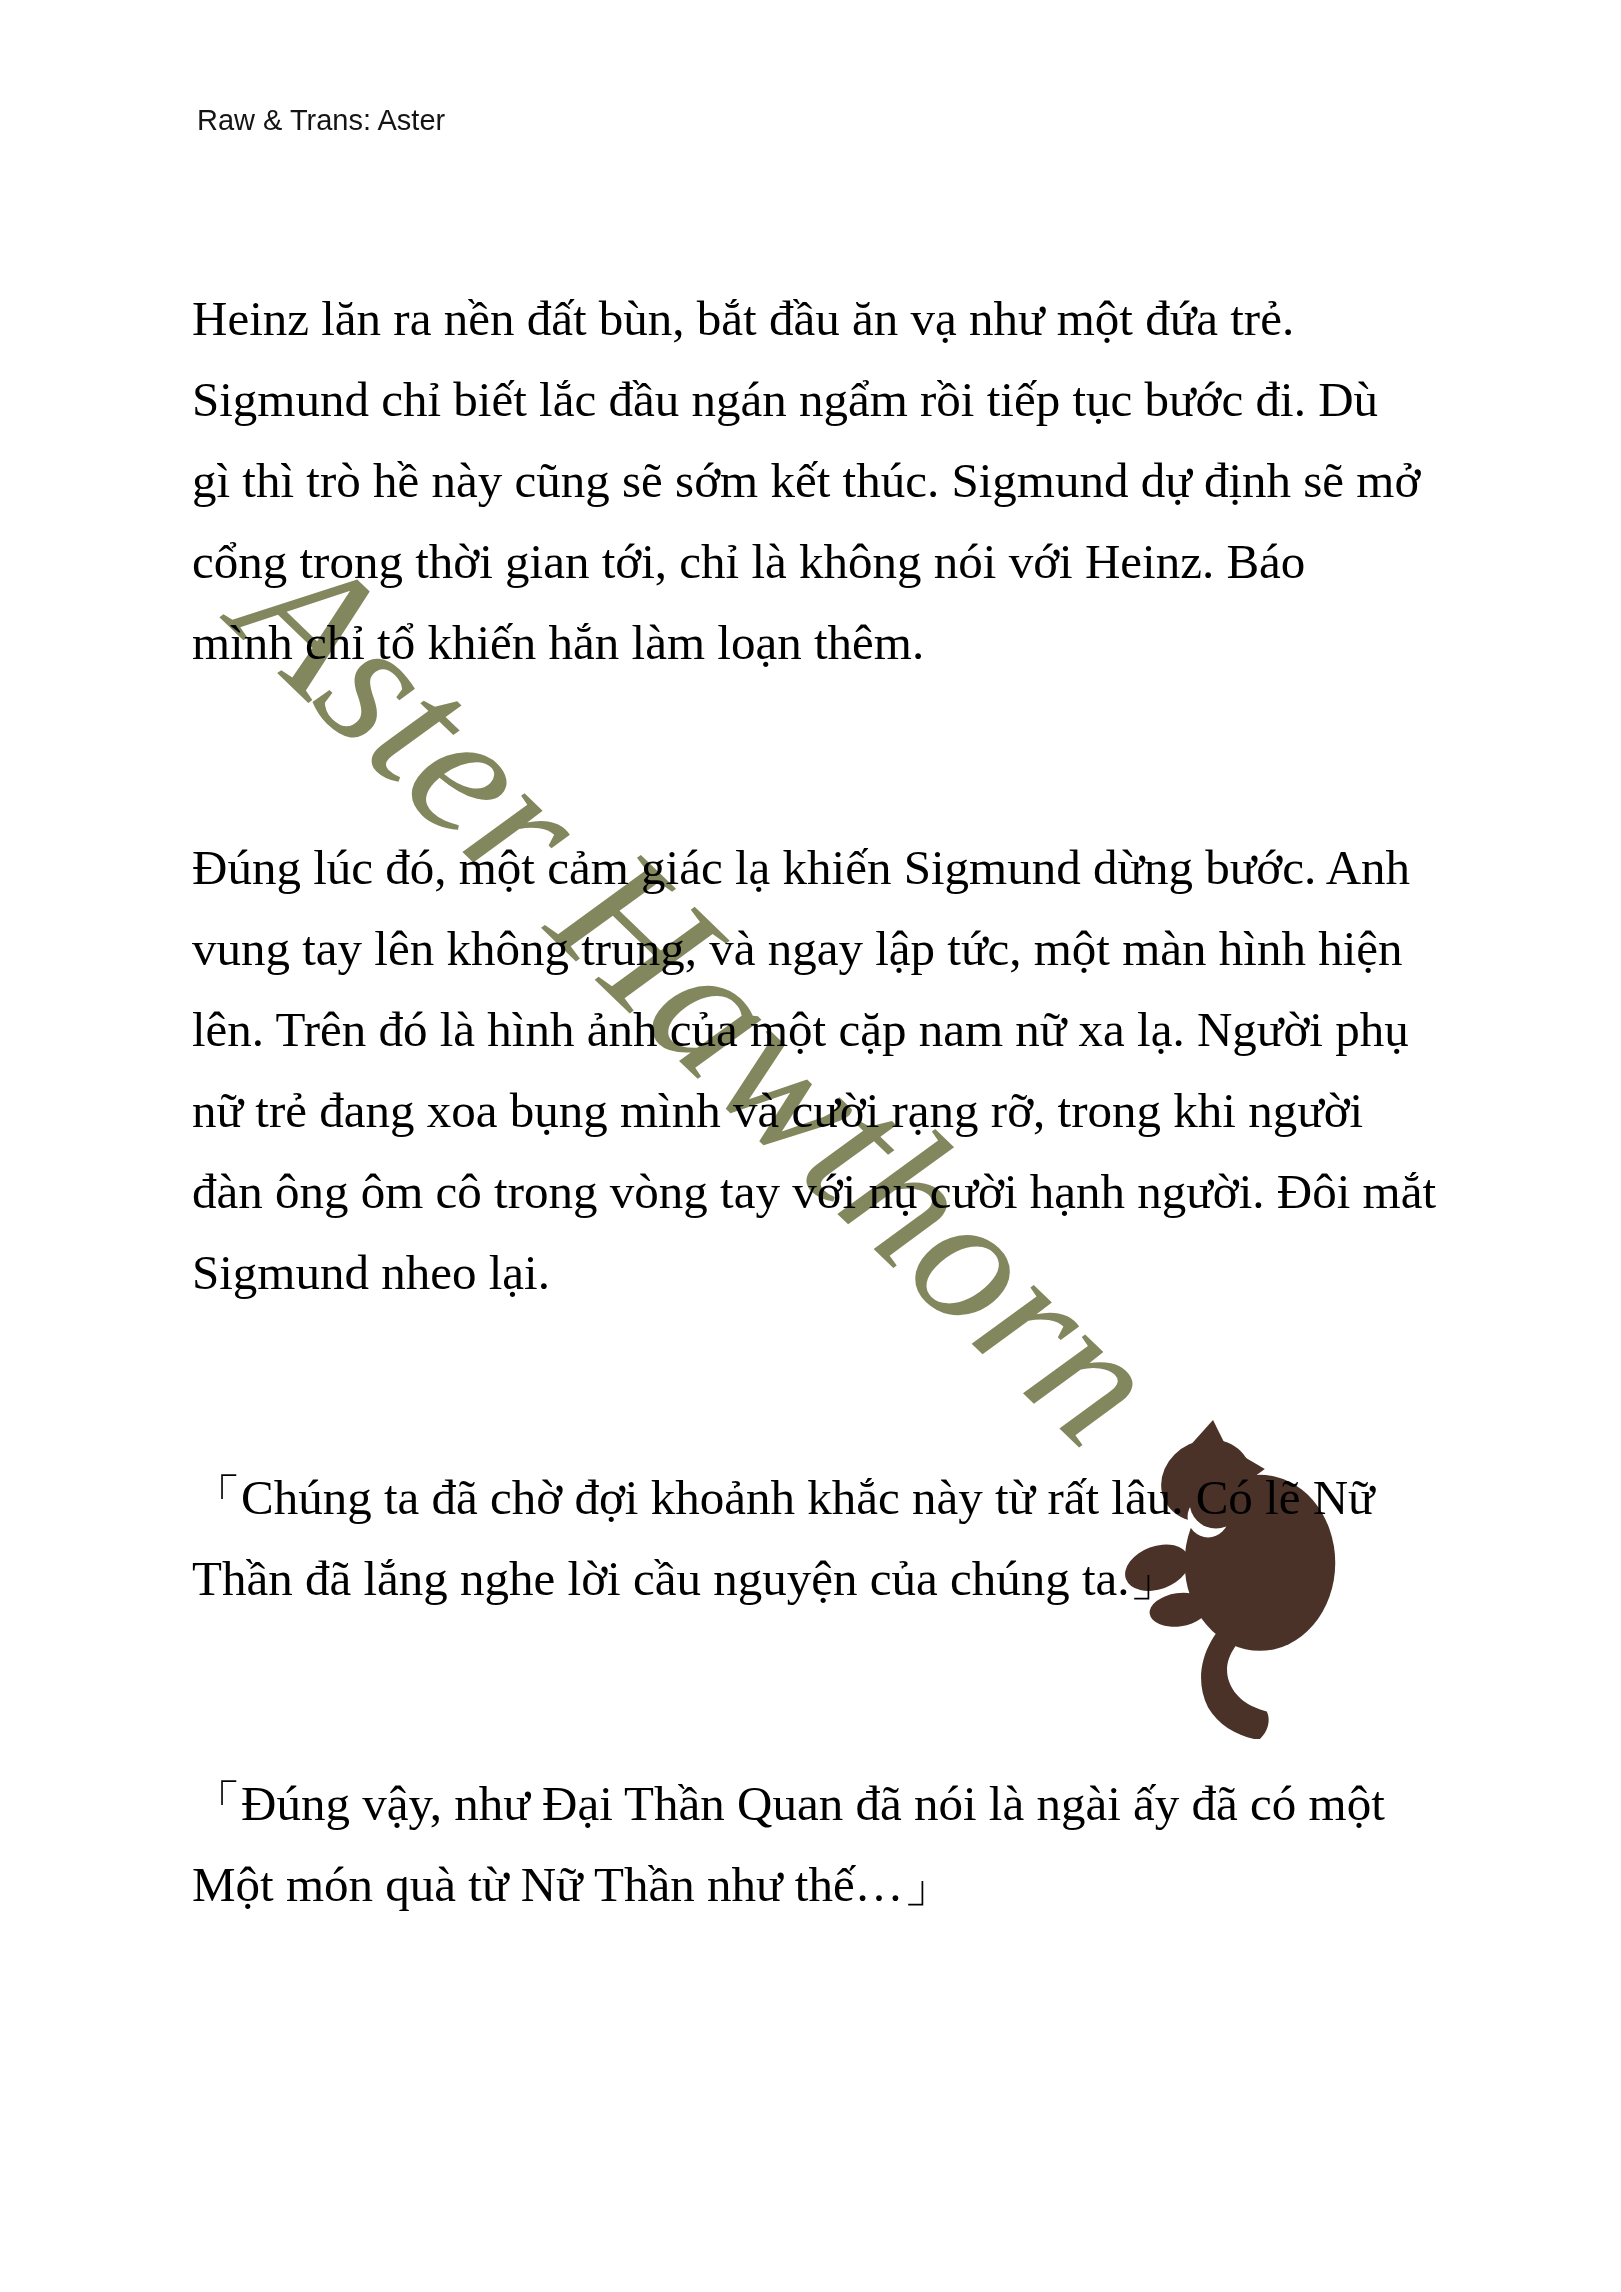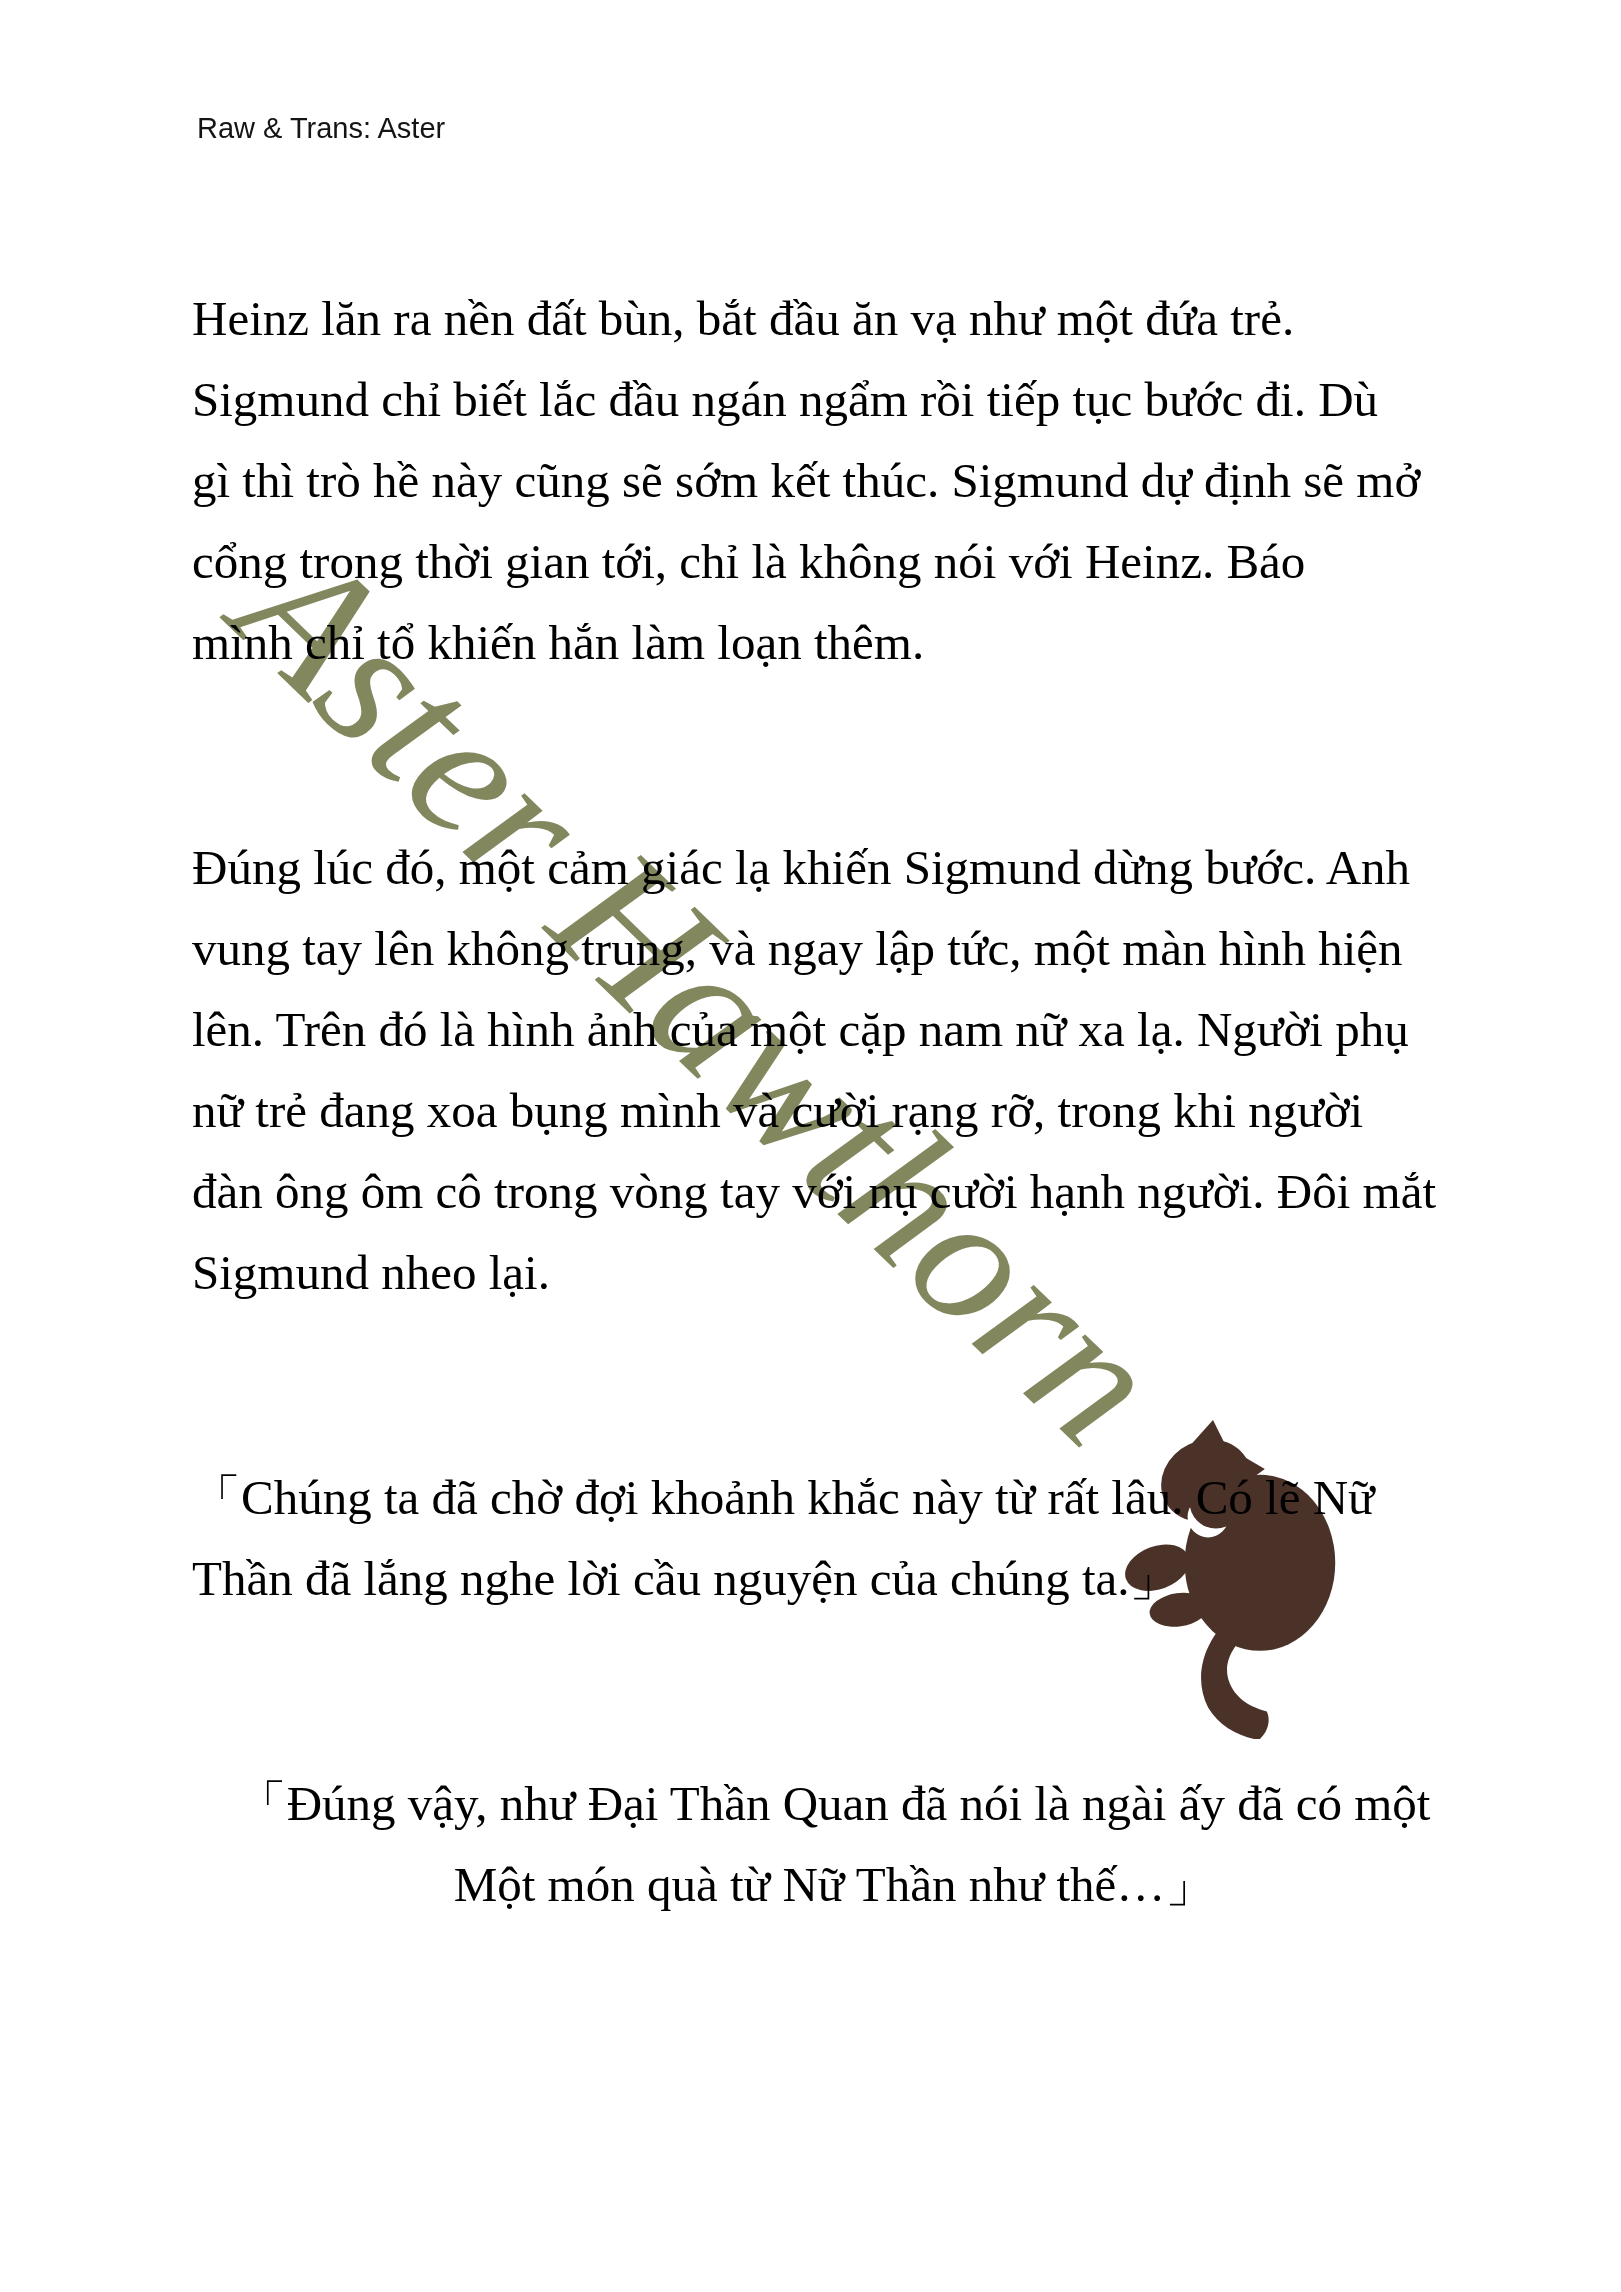--- a/index.html
+++ b/index.html
@@ -7,21 +7,21 @@
     width: 1621px; height: 2293px;
     background: #ffffff;
     position: relative;
     overflow: hidden;
     font-family: "Liberation Serif", "DejaVu Serif", "DejaVu Sans", serif;
   }
   .page { position: absolute; inset: 0; }
 
   .credit {
     position: absolute;
-    left: 197px; top: 112px;
+    left: 197px; top: 104px;
     font-family: "Liberation Sans", "DejaVu Sans", sans-serif;
     font-size: 29px;
     color: #141414;
     white-space: nowrap;
     z-index: 4;
   }
 
   .watermark {
     position: absolute;
     left: 335px; top: 512px;
@@ -46,21 +46,21 @@
 
   .content {
     position: absolute;
     left: 192px; top: 278px;
     width: 1284px;
     color: #000000;
     font-size: 49px;
     z-index: 3;
   }
   .paragraph { margin: 0 0 144px 0; }
-  .paragraph:last-child { margin-bottom: 0; text-align: center; }
+  .paragraph:last-child { margin-bottom: 0; }
   .line {
     line-height: 81px;
     white-space: nowrap;
   }
 </style>
 </head>
 <body style="background: rgb(255, 255, 255);">
 
 <div class="page">
 

